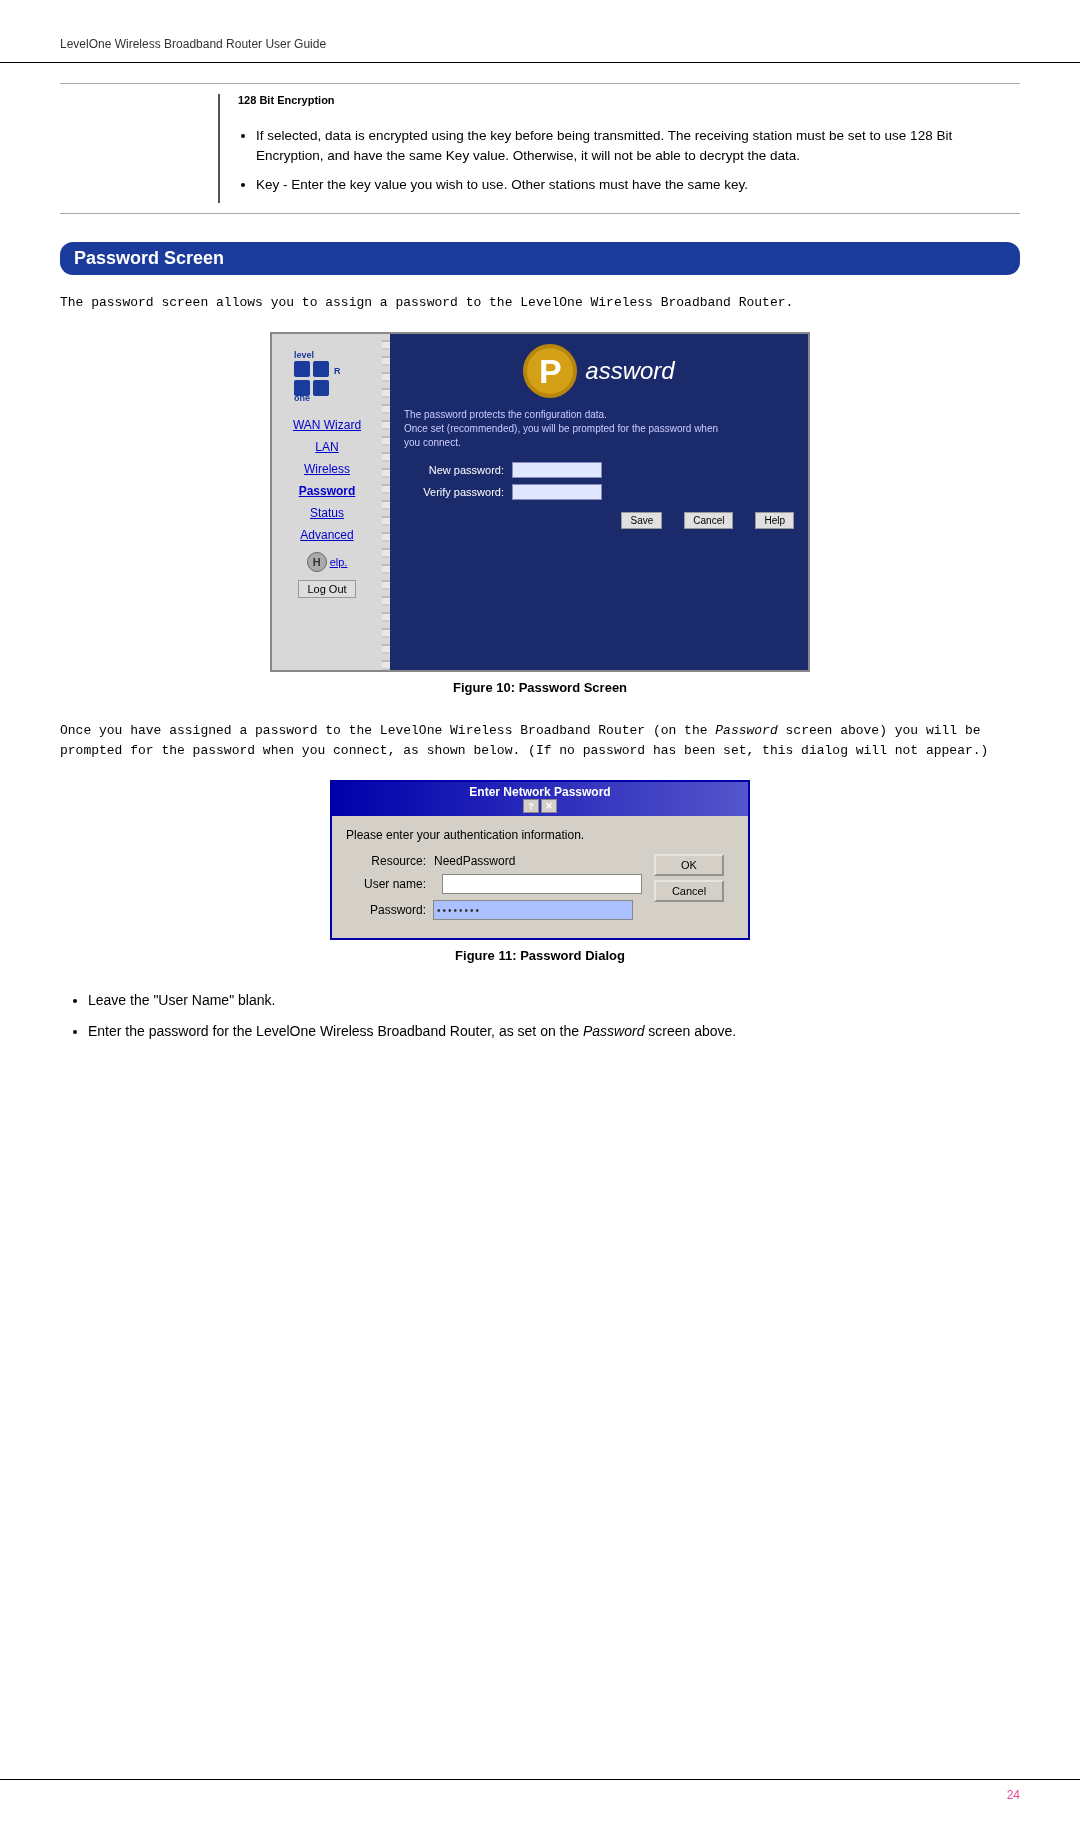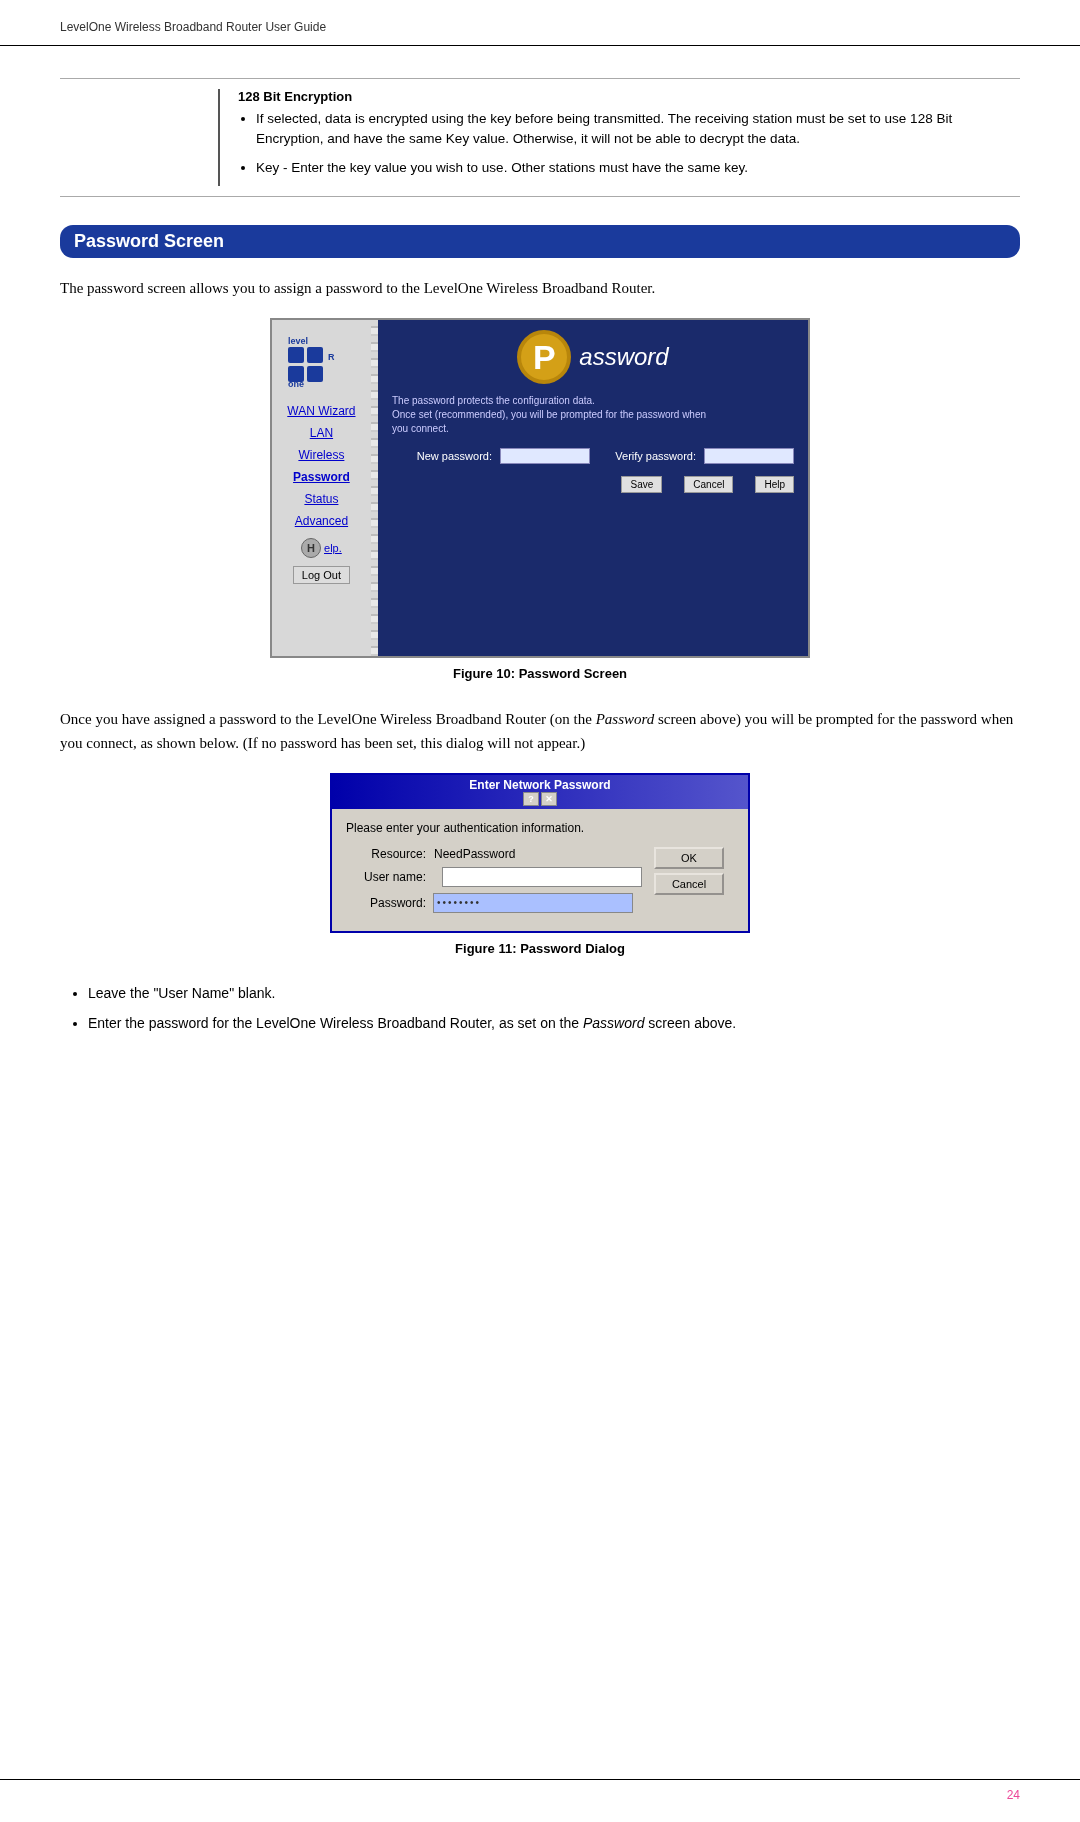--- a/index.html
+++ b/index.html
@@ -15,23 +15,23 @@
 
     .page-container {
       width: 100%;
       min-height: 1822px;
       padding: 0;
       position: relative;
     }
 
     
     .page-header {
-      padding: 18px 60px 10px 60px;
+      padding: 35px 60px 10px 60px;
       border-bottom: 1px solid #000;
-      margin-bottom: 12px;
+      margin-bottom: 0;
     }
     .page-header-text {
       font-family: Arial, sans-serif;
       font-size: 12px;
       color: #333;
     }
 
     
     .content {
       padding: 20px 60px 60px 60px;
@@ -50,23 +50,23 @@
       min-width: 160px;
       border-right: 2px solid #555;
       padding-right: 12px;
     }
     .encryption-table .right-col {
       padding-left: 18px;
       flex: 1;
     }
     .encryption-title {
       font-family: Arial, sans-serif;
-      font-size: 13px;
+      font-size: 11px;
       font-weight: bold;
-      margin-bottom: 5px;
+      margin-bottom: 20px;
     }
     .encryption-list {
       list-style: disc;
       padding-left: 18px;
     }
     .encryption-list li {
       font-family: Arial, sans-serif;
       font-size: 13.5px;
       margin-bottom: 8px;
       line-height: 1.5;
@@ -79,22 +79,22 @@
       font-family: Arial, sans-serif;
       font-size: 18px;
       font-weight: bold;
       padding: 6px 14px;
       margin-bottom: 18px;
       border-radius: 13px;
     }
 
     
     .body-text {
-      font-family: Liberation Serif, serif;
-      font-size: 15px;
+      font-family: Liberation Mono, monospace;
+      font-size: 13px;
       line-height: 1.6;
       margin-bottom: 18px;
     }
     .body-text em {
       font-style: italic;
     }
 
     
     .figure-container {
       display: flex;
@@ -211,21 +211,21 @@
     }
     .router-desc {
       font-family: Arial, sans-serif;
       font-size: 10px;
       color: #ccccff;
       margin-bottom: 12px;
       line-height: 1.4;
     }
     .router-form {
       display: flex;
-      flex-direction: row;
+      flex-direction: column;
       gap: 6px;
       margin-bottom: 12px;
     }
     .form-row {
       display: flex;
       align-items: center;
       gap: 8px;
     }
     .form-label {
       font-family: Arial, sans-serif;

